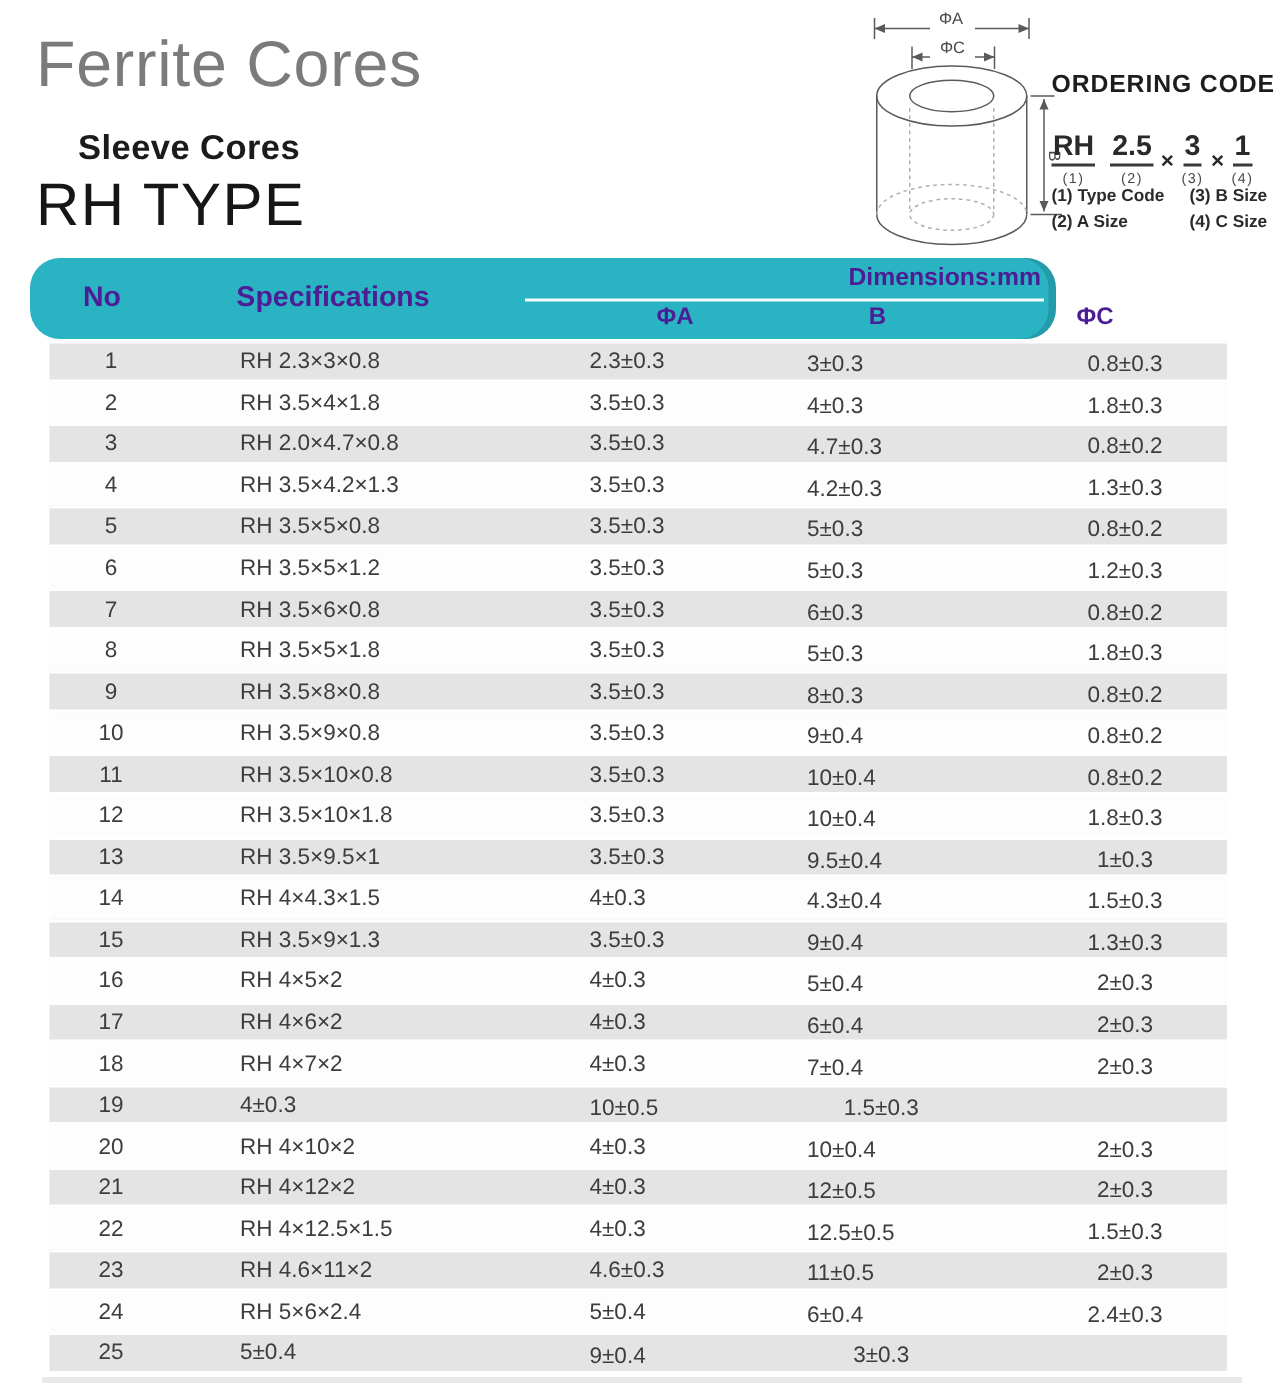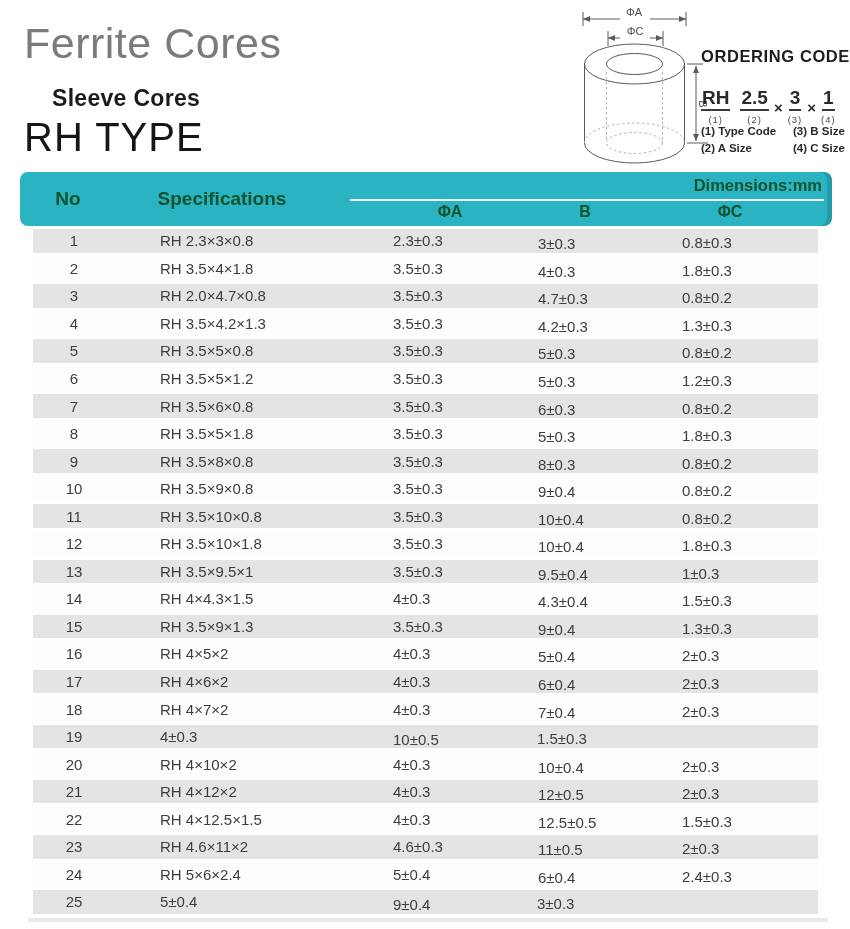--- a/index.html
+++ b/index.html
@@ -74,25 +74,25 @@
     font-size: 11.5px;
     font-weight: 700;
     color: #2a2a2a;
     white-space: nowrap;
   }
 
   
   .thead {
     position: absolute;
     left: 20px; top: 172px;
-    width: 812px; height: 54px;
+    width: 684px; height: 54px;
     background: var(--teal, #29b3c3);
-    border-radius: 8px;
+    border-radius: 20px;
     box-shadow: inset -5px 0 0 rgba(0,0,0,0.13);
-    color: #14532d;
+    color: #4c1d95;
   }
   .th-no {
     position: absolute; left: 0; top: 0; width: 96px; height: 100%;
     display: flex; align-items: center; justify-content: center;
     font-size: 19px; font-weight: 700;
   }
   .th-spec {
     position: absolute; left: 96px; top: 0; width: 212px; height: 100%;
     display: flex; align-items: center; justify-content: center;
     font-size: 19px; font-weight: 700;
@@ -127,21 +127,21 @@
   }
   .tr.odd {
     background: var(--row-gray, #e4e4e4);
     border-top: 2px solid #fff;
     border-bottom: 2px solid #fff;
   }
   .td-no { text-align: center; }
   .td-spec { padding-left: 45px; }
   .td-a { padding-left: 45px; }
   .td-b { padding-left: 45px; transform: translateY(2.5px); }
-  .td-c { padding-left: 44px; transform: translateY(2px); }
+  .td-c { padding-left: 44px; transform: translateY(2px); text-align: center; }
 
   .table-footer-bar {
     position: absolute;
     left: 28px; top: 918px;
     width: 800px; height: 4px;
     background: #e9e9e9;
   }
 </style>
 </head>
 <body>

